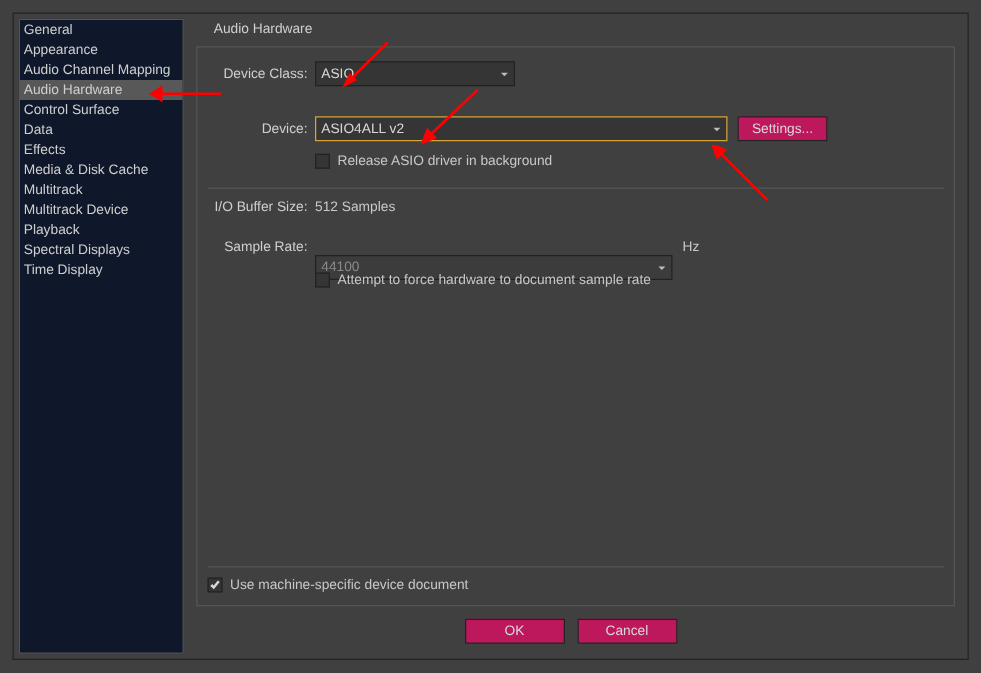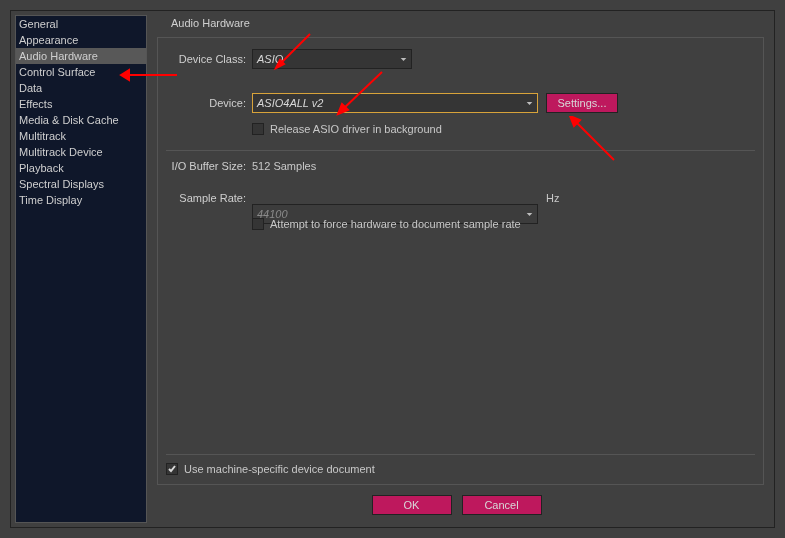--- a/index.html
+++ b/index.html
@@ -8,21 +8,21 @@
   .dialog-body { flex: 1; display: flex; padding: 4px; }
   .sidebar { width: 132px; border: 1px solid #555; background: #0f172a; }
   .sidebar-item { padding: 2px 3px; cursor: pointer; color: #cfcfcf; white-space: nowrap; }
   .sidebar-item.selected { background: #585858; }
   .main { flex: 1; padding: 0 6px 0 10px; display: flex; flex-direction: column; }
   .panel-title { color: #d0d0d0; padding: 2px 0 8px 14px; }
   .panel-box { border: 1px solid #555; flex: 1; position: relative; }
   .row { display: flex; align-items: center; height: 22px; margin-top: 4px; }
   .lbl { text-align: right; padding-right: 6px; color: #cfcfcf; }
   .lbl-w { width: 94px; }
-  .select { display: flex; align-items: center; justify-content: space-between; padding: 0 4px; height: 20px; background: #353535; border: 1px solid #222; color: #d8d8d8; cursor: pointer; font-style: italic; }
+  .select { display: flex; align-items: center; justify-content: space-between; padding: 0 4px; height: 20px; background: #353535; border: 1px solid #222; color: #d8d8d8; cursor: pointer; }
   .select.highlight { border: 1px solid #d8a33a; }
   .select.disabled { background: #3c3c3c; color: #8a8a8a; cursor: default; }
   .chev { width: 7px; height: 7px; }
   .chev path { fill: #bdbdbd; }
   .btn { display: flex; align-items: center; justify-content: center; height: 20px; background: #be185d; border: 1px solid #222; color: #d8d8d8; cursor: pointer; }
   .checkbox { display: inline-flex; align-items: center; gap: 6px; cursor: pointer; }
   .box { width: 12px; height: 12px; border: 1px solid #222; background: #353535; display: flex; align-items: center; justify-content: center; }
   .checkmark { width: 10px; height: 10px; display: none; }
   .checked .checkmark { display: block; }
   .checkmark path { stroke: #d8d8d8; stroke-width: 2; fill: none; }
@@ -34,20 +34,21 @@
 </style>
 </head>
 <body>
 
 <div class="dialog">
   <div class="dialog-body">
 
     <div class="sidebar">
       <div class="sidebar-item">General</div>
       <div class="sidebar-item">Appearance</div>
+      <div class="sidebar-item">Audio Channel Mapping</div>
       <div class="sidebar-item selected">Audio Hardware</div>
       <div class="sidebar-item">Control Surface</div>
       <div class="sidebar-item">Data</div>
       <div class="sidebar-item">Effects</div>
       <div class="sidebar-item">Media &amp; Disk Cache</div>
       <div class="sidebar-item">Multitrack</div>
       <div class="sidebar-item">Multitrack Device</div>
       <div class="sidebar-item">Playback</div>
       <div class="sidebar-item">Spectral Displays</div>
       <div class="sidebar-item">Time Display</div>
@@ -62,21 +63,21 @@
           <div class="select" style="width:160px;">
             <span>ASIO</span>
             <svg class="chev" viewBox="0 0 10 10">
                 <path d="M1 3 L5 7 L9 3 Z"></path>
               </svg>
           </div>
         </div>
 
         <div class="row" style="margin-top:22px;">
           <div class="lbl lbl-w">Device:</div>
-          <div class="select highlight" style="width:286px;gap:40px;">
+          <div class="select highlight" style="width:330px;gap:40px;">
             <span>ASIO4ALL v2</span>
             <svg class="chev" viewBox="0 0 10 10">
                 <path d="M1 3 L5 7 L9 3 Z"></path>
               </svg>
           </div>
           <div class="btn" style="width:72px; margin-left:8px;">Settings...</div>
         </div>
 
         <div class="row">
           <div class="lbl-w"></div>

